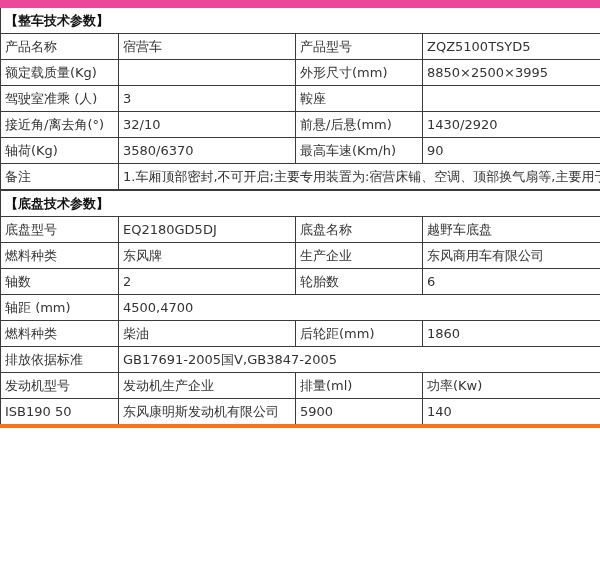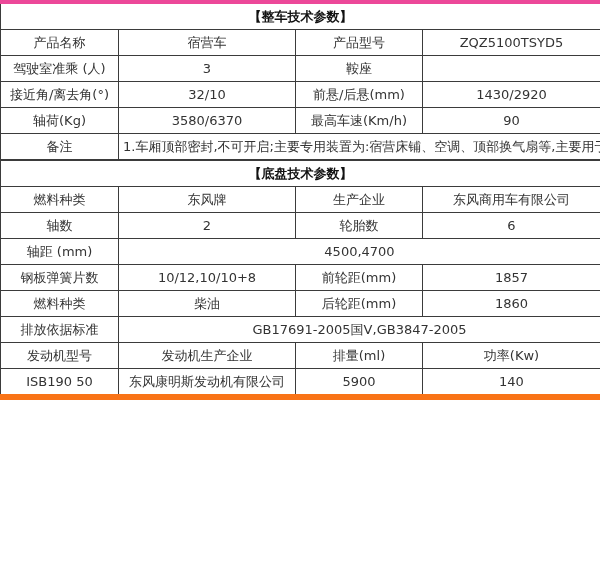--- a/index.html
+++ b/index.html
@@ -12,22 +12,22 @@
     width: 600px;
     background: #ffffff;
   }
   table.spec {
     width: 600px;
     border-collapse: collapse;
     table-layout: fixed;
     color: #333333;
     font-size: 13px;
   }
-  table.spec.first { border-top: 4px solid #ec4899; text-align: center; }
-  table.spec.last  { border-bottom: 6px solid #f97316; text-align: center; }
+  table.spec.first { border-top: 8px solid #ec4899; }
+  table.spec.last  { border-bottom: 4px solid #f97316; }
   table.spec td {
     border: 1px solid #3b3b3b;
     padding: 3px 4px 3px 4px;
     height: 19px;
     line-height: 19px;
     overflow: hidden;
     white-space: nowrap;
     vertical-align: middle;
   }
   td.section-title {
@@ -66,20 +66,26 @@
       <tr>
         <td class="section-title" colspan="4">【整车技术参数】</td>
       </tr>
       <tr>
         <td>产品名称</td>
         <td>宿营车</td>
         <td>产品型号</td>
         <td>ZQZ5100TSYD5</td>
       </tr>
       <tr>
+        <td>额定载质量(Kg)</td>
+        <td></td>
+        <td>外形尺寸(mm)</td>
+        <td>8850×2500×3995</td>
+      </tr>
+      <tr>
         <td>驾驶室准乘 (人)</td>
         <td>3</td>
         <td>鞍座</td>
         <td></td>
       </tr>
       <tr>
         <td>接近角/离去角(°)</td>
         <td>32/10</td>
         <td>前悬/后悬(mm)</td>
         <td>1430/2920</td>
@@ -102,40 +108,40 @@
         <col class="c1">
         <col class="c2">
         <col class="c3">
         <col class="c4">
       </colgroup>
     <tbody>
       <tr>
         <td class="section-title" colspan="4">【底盘技术参数】</td>
       </tr>
       <tr>
+        <td>底盘型号</td>
+        <td>EQ2180GD5DJ</td>
+        <td>底盘名称</td>
+        <td>越野车底盘</td>
+      </tr>
+      <tr>
         <td>燃料种类</td>
         <td>东风牌</td>
         <td>生产企业</td>
         <td>东风商用车有限公司</td>
       </tr>
       <tr>
         <td>轴数</td>
         <td>2</td>
         <td>轮胎数</td>
         <td>6</td>
       </tr>
       <tr>
         <td>轴距 (mm)</td>
         <td colspan="3">4500,4700</td>
-      </tr>
-      <tr>
-        <td>钢板弹簧片数</td>
-        <td>10/12,10/10+8</td>
-        <td>前轮距(mm)</td>
-        <td>1857</td>
       </tr>
       <tr>
         <td>燃料种类</td>
         <td>柴油</td>
         <td>后轮距(mm)</td>
         <td>1860</td>
       </tr>
       <tr>
         <td>排放依据标准</td>
         <td colspan="3">GB17691-2005国V,GB3847-2005</td>

